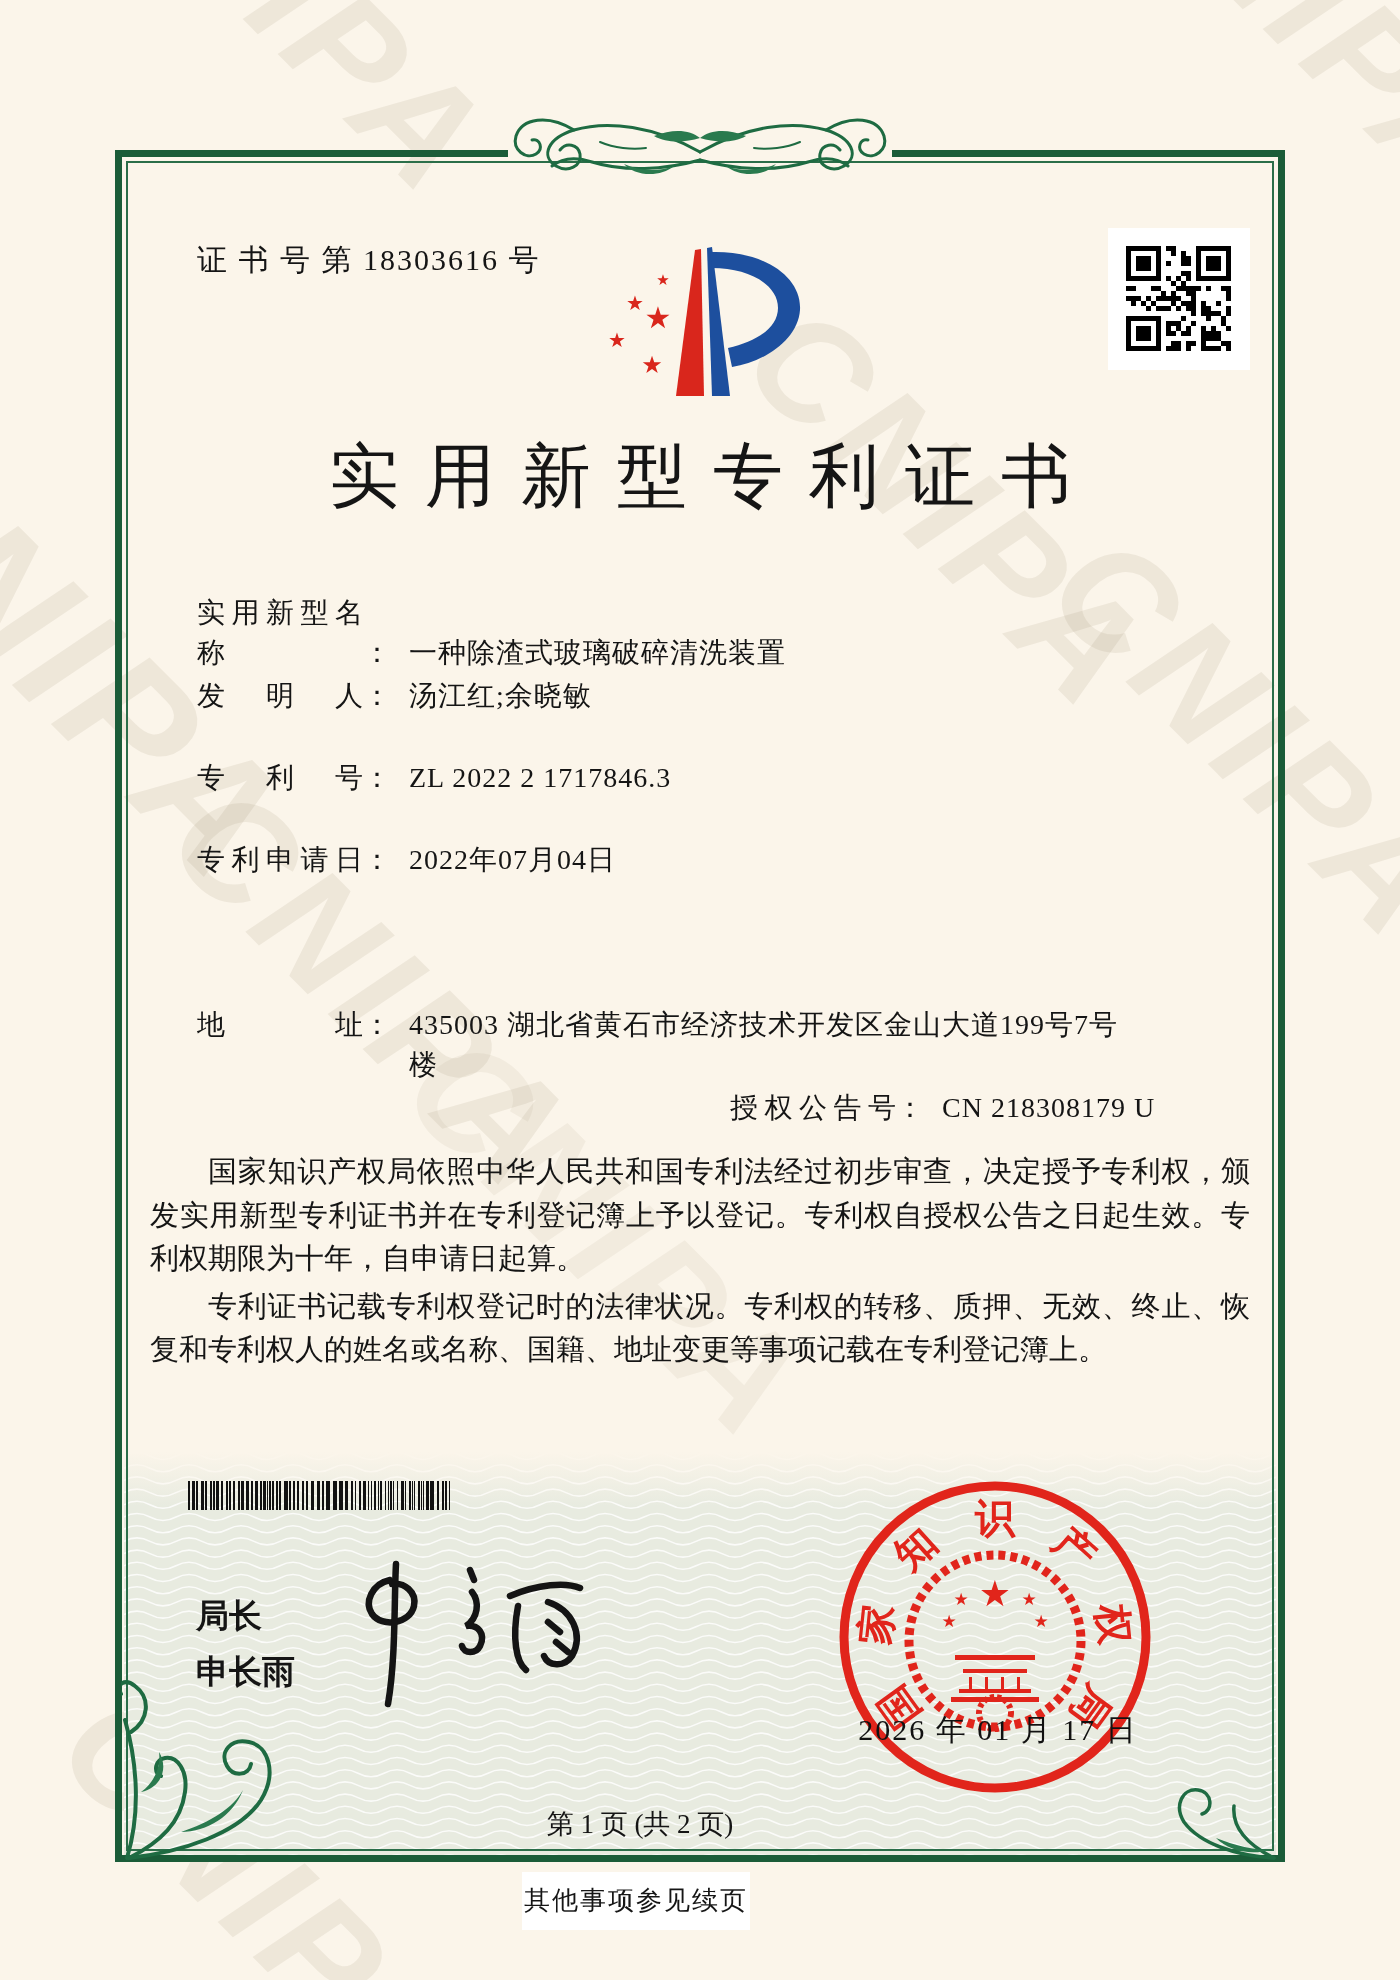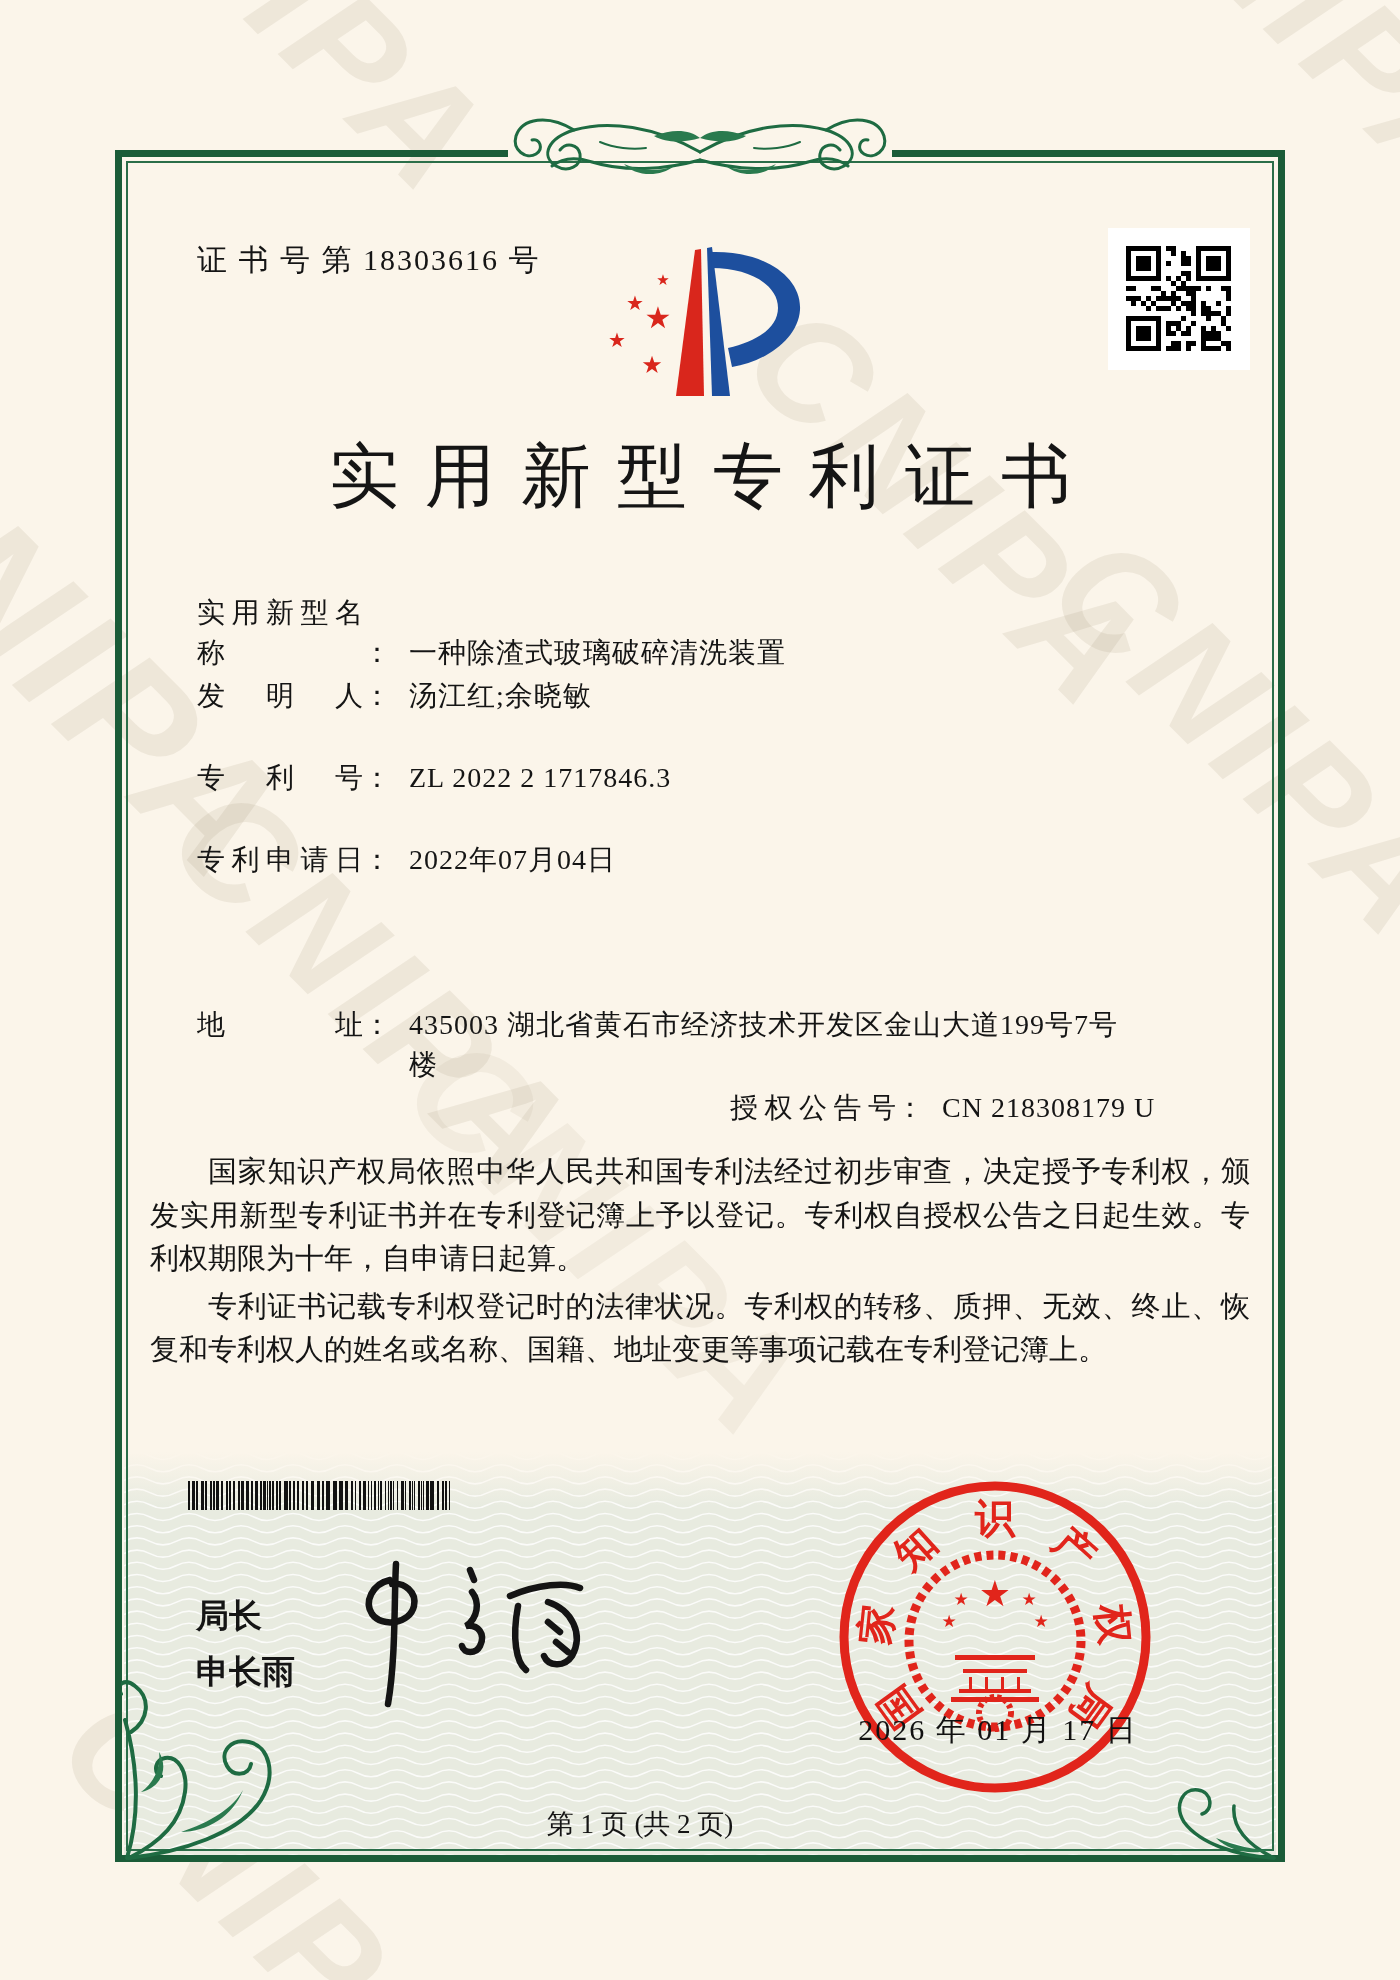--- a/index.html
+++ b/index.html
@@ -431,14 +431,15 @@
         <span class="seal-char" style="transform: translate(-50%, -50%) rotate(-42deg) translateY(-119px);">知</span>
         <span class="seal-char" style="transform: translate(-50%, -50%) rotate(0deg) translateY(-119px);">识</span>
         <span class="seal-char" style="transform: translate(-50%, -50%) rotate(42deg) translateY(-119px);">产</span>
         <span class="seal-char" style="transform: translate(-50%, -50%) rotate(84deg) translateY(-119px);">权</span>
         <span class="seal-char" style="transform: translate(-50%, -50%) rotate(126deg) translateY(-119px);">局</span>
       </div>
   </div>
   <div class="seal-date">2026 年 01 月 17 日</div>
 
   <div class="page-num">第 1 页 (共 2 页)</div>
+  <div class="note">其他事项参见续页</div>
 
 </div>
 
 </body></html>

